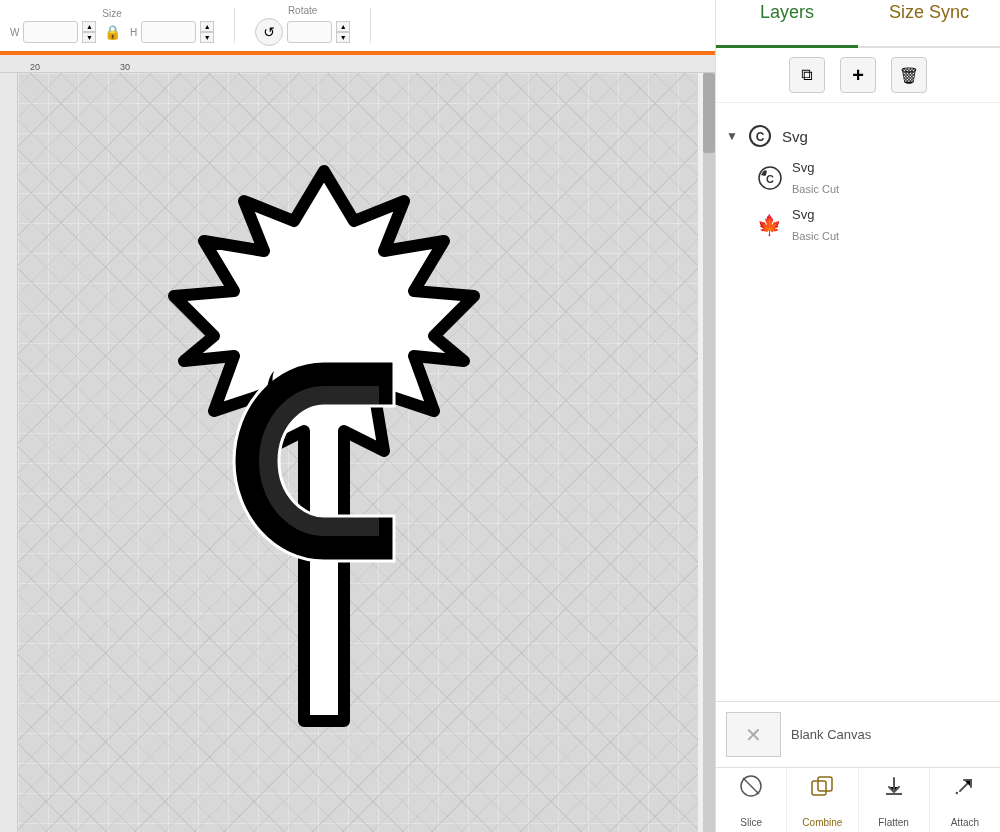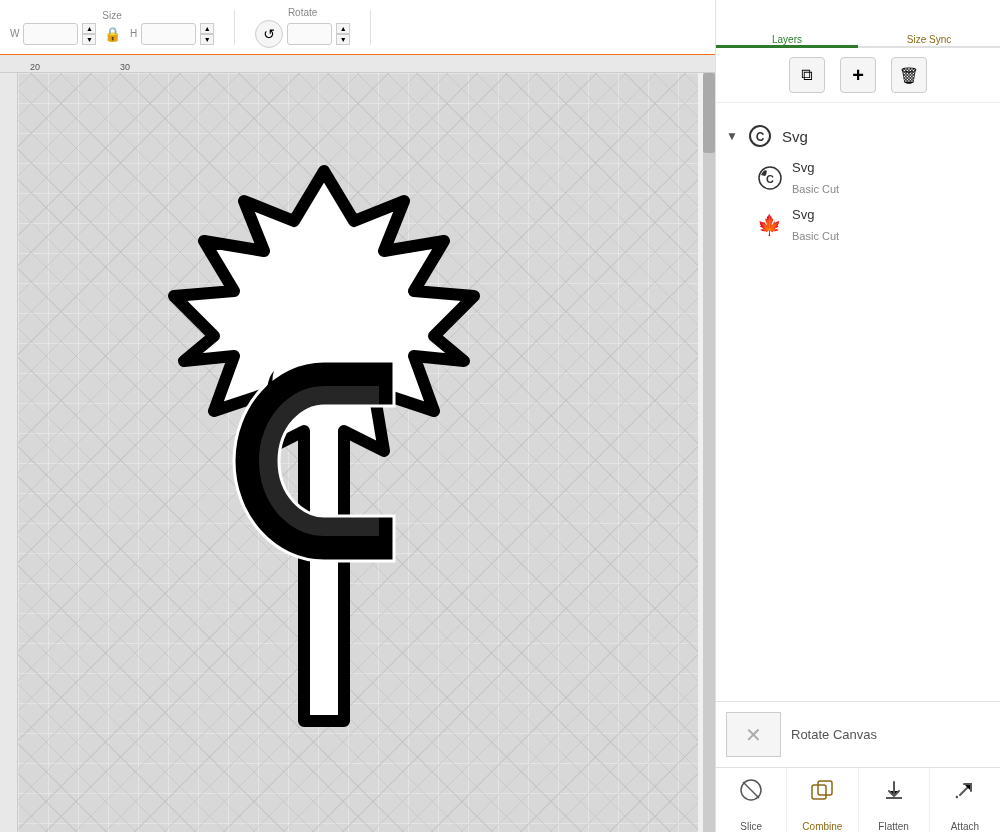--- a/index.html
+++ b/index.html
@@ -4,21 +4,21 @@
   <style>
     * { margin: 0; padding: 0; box-sizing: border-box; }
     body { width: 1000px; height: 832px; overflow: hidden; font-family: Arial, sans-serif; background: #f0f0f0; }
 
     
     .toolbar {
       position: absolute;
       top: 0; left: 0;
       width: 715px; height: 55px;
       background: #fff;
-      border-bottom: 1px solid #f97316;
+      border-bottom: 4px solid #f97316;
       display: flex;
       align-items: center;
       padding: 0 10px;
       gap: 20px;
     }
     .toolbar-group {
       display: flex;
       flex-direction: column;
       align-items: center;
     }
@@ -165,23 +165,23 @@
 
     
     .panel-tabs {
       display: flex;
       border-bottom: 2px solid #e0e0e0;
       height: 48px;
     }
     .panel-tab {
       flex: 1;
       display: flex;
-      align-items: flex-end;
+      align-items: flex-start;
       justify-content: center;
-      font-size: 10px;
+      font-size: 18px;
       font-weight: 500;
       cursor: pointer;
       color: #8B6914;
       border-bottom: 3px solid transparent;
       position: relative;
       top: 2px;
     }
     .panel-tab.active {
       color: #2d7a2d;
       border-bottom: 3px solid #2d7a2d;
@@ -289,21 +289,21 @@
     .bottom-toolbar {
       display: flex;
       border-top: 1px solid #e0e0e0;
       height: 65px;
     }
     .bottom-tool {
       flex: 1;
       display: flex;
       flex-direction: column;
       align-items: center;
-      justify-content: flex-end;
+      justify-content: center;
       gap: 13px;
       cursor: pointer;
       font-size: 10px;
       color: #555;
       border-right: 1px solid #eee;
     }
     .bottom-tool:last-child { border-right: none; }
     .bottom-tool-icon {
       font-size: 20px;
       color: #555;
@@ -458,21 +458,21 @@
           </div>
         </div>
       </div>
     </div>
   </div>
 
   <div class="blank-canvas-area">
     <div class="blank-canvas-preview">
       <span class="blank-canvas-x">✕</span>
     </div>
-    <span class="blank-canvas-label">Rotate Canvas</span>
+    <span class="blank-canvas-label">Blank Canvas</span>
   </div>
 
   <div class="bottom-toolbar">
     <div class="bottom-tool">
       <span class="bottom-tool-icon">
         <svg width="26" height="26" viewBox="0 0 26 26">
           <circle cx="13" cy="13" r="10" fill="none" stroke="#555" stroke-width="1.5"></circle>
           <line x1="5" y1="5" x2="21" y2="21" stroke="#555" stroke-width="1.5"></line>
         </svg>
       </span>

